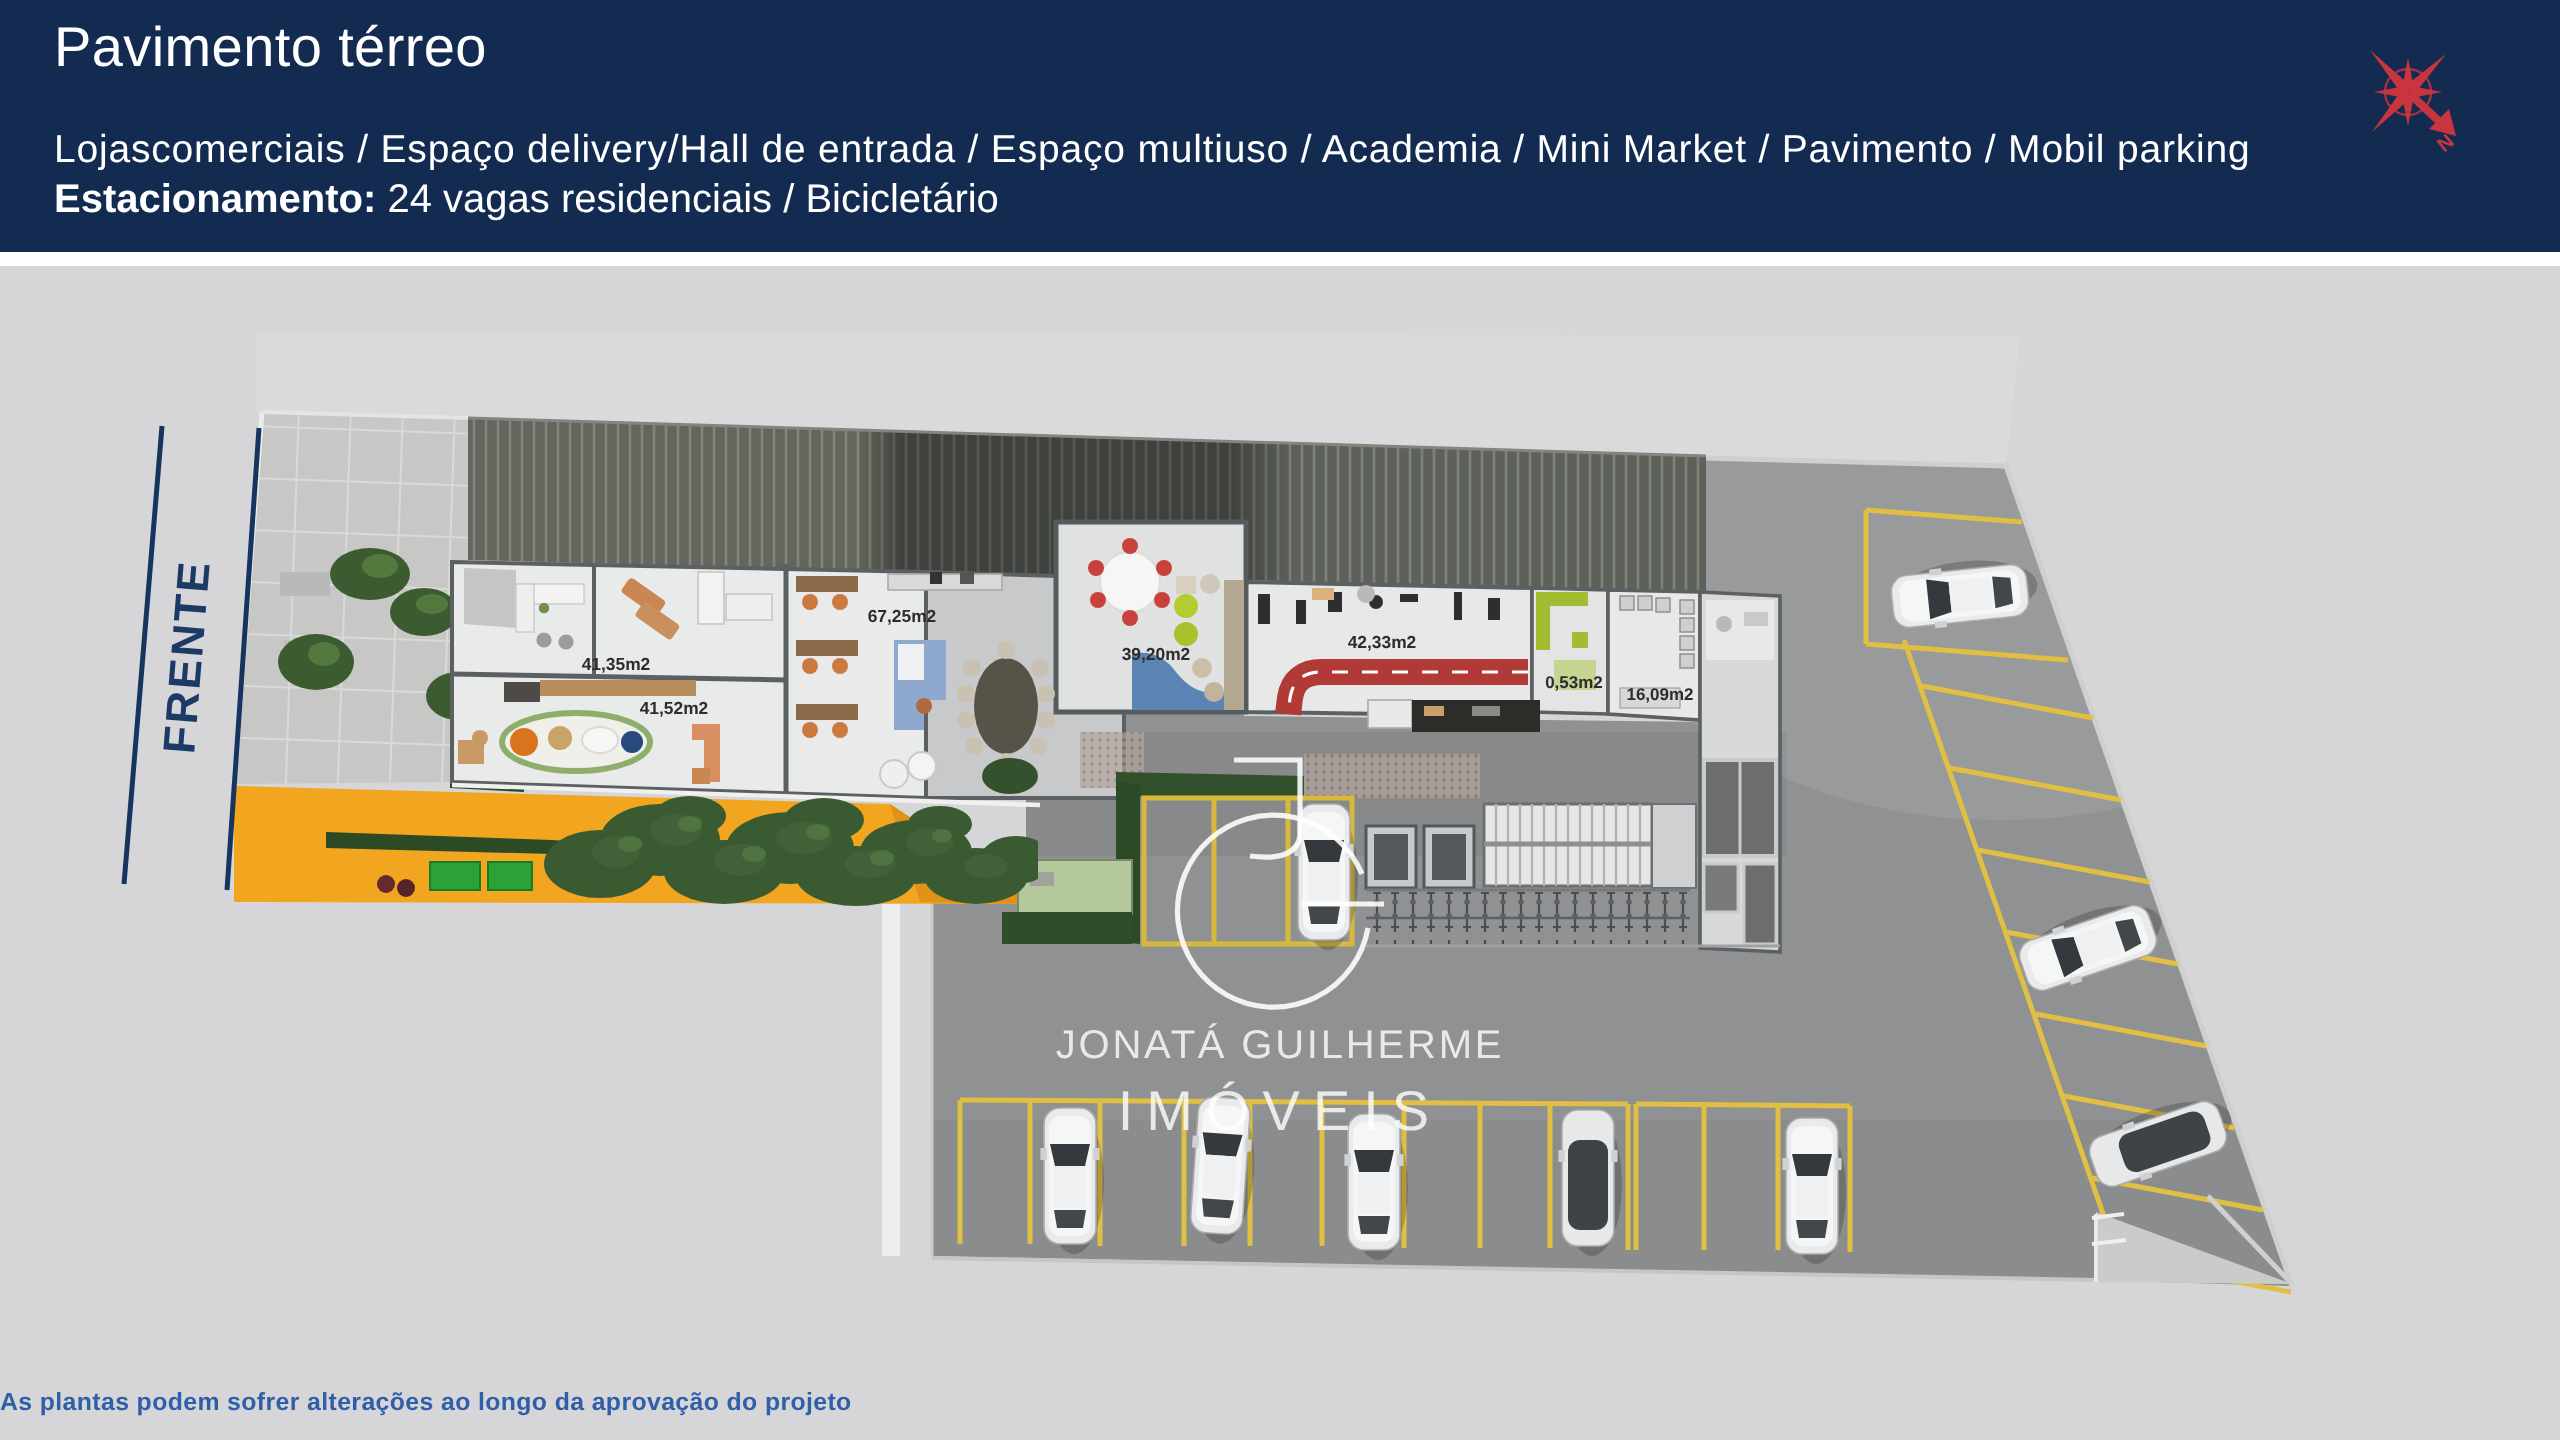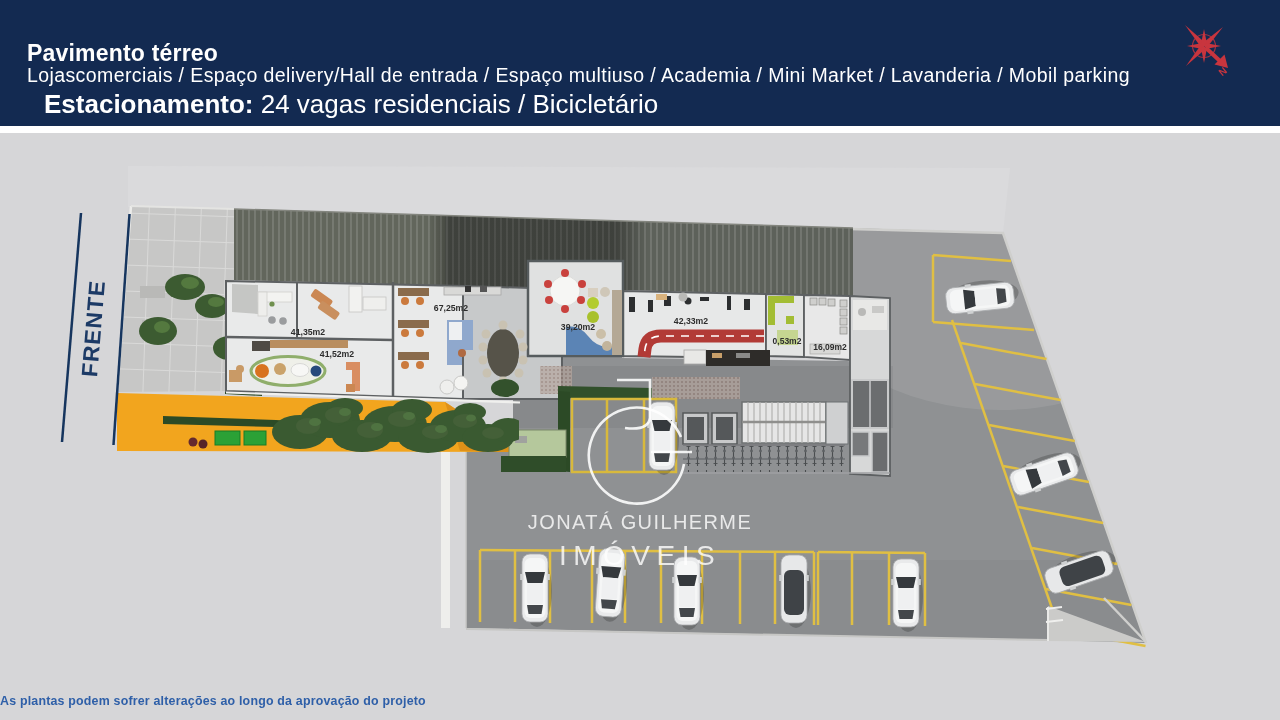--- a/index.html
+++ b/index.html
@@ -1,32 +1,32 @@
 <!DOCTYPE html>
 <html lang="pt"><head>
 <meta charset="utf-8">
 <title>Pavimento térreo</title>
 <style>
   html,body{margin:0;padding:0;width:1280px;height:720px;overflow:hidden;background:#fff;
     font-family:"Liberation Sans", sans-serif;}
   .stage{position:relative;width:1280px;height:720px;}
   .hdr{position:absolute;left:0;top:0;width:1280px;height:126px;background:#132a51;color:#fff;}
-  .hdr h1{margin:0;position:absolute;left:27px;top:40px;font-size:23px;font-weight:bold;letter-spacing:.2px;}
+  .hdr h1{margin:0;position:absolute;left:27px;top:8px;font-size:28px;font-weight:normal;letter-spacing:.2px;}
   .l2{position:absolute;left:27px;top:64px;font-size:19.5px;letter-spacing:.4px;white-space:nowrap;}
-  .l3{position:absolute;left:44px;top:89px;font-size:26px;white-space:nowrap;}
+  .l3{position:absolute;left:27px;top:89px;font-size:20px;white-space:nowrap;}
   .bg{position:absolute;left:0;top:133px;width:1280px;height:587px;background:#d6d6d8;}
   .cap{position:absolute;left:0;top:694px;width:1280px;font-size:12.4px;font-weight:bold;color:#2e5fa8;letter-spacing:.2px;}
   svg{position:absolute;left:0;top:0;}
 </style>
 </head>
 <body>
 <div class="stage">
   <div class="hdr">
     <h1>Pavimento térreo</h1>
-    <div class="l2">Lojascomerciais / Espaço delivery/Hall de entrada / Espaço multiuso / Academia / Mini Market / Lavanderia / Mobil parking</div>
+    <div class="l2">Lojascomerciais / Espaço delivery/Hall de entrada / Espaço multiuso / Academia / Mini Market / Pavimento / Mobil parking</div>
     <div class="l3"><b>Estacionamento:</b> 24 vagas residenciais / Bicicletário</div>
     <svg width="70" height="80" viewBox="0 0 70 80" style="left:1172px;top:12px;">
       <g fill="#c8353e" stroke="none">
         <circle cx="32" cy="34" r="11.5" fill="none" stroke="#c8353e" stroke-width="1.2" opacity=".8"></circle>
 
         <path d="M51,15 L29.7,31.7 L34.3,36.3 Z"></path>
         <path d="M14,54 L29.7,31.7 L34.3,36.3 Z"></path>
 
         <path d="M13,13 L34.3,31.7 L29.7,36.3 Z"></path>
 

